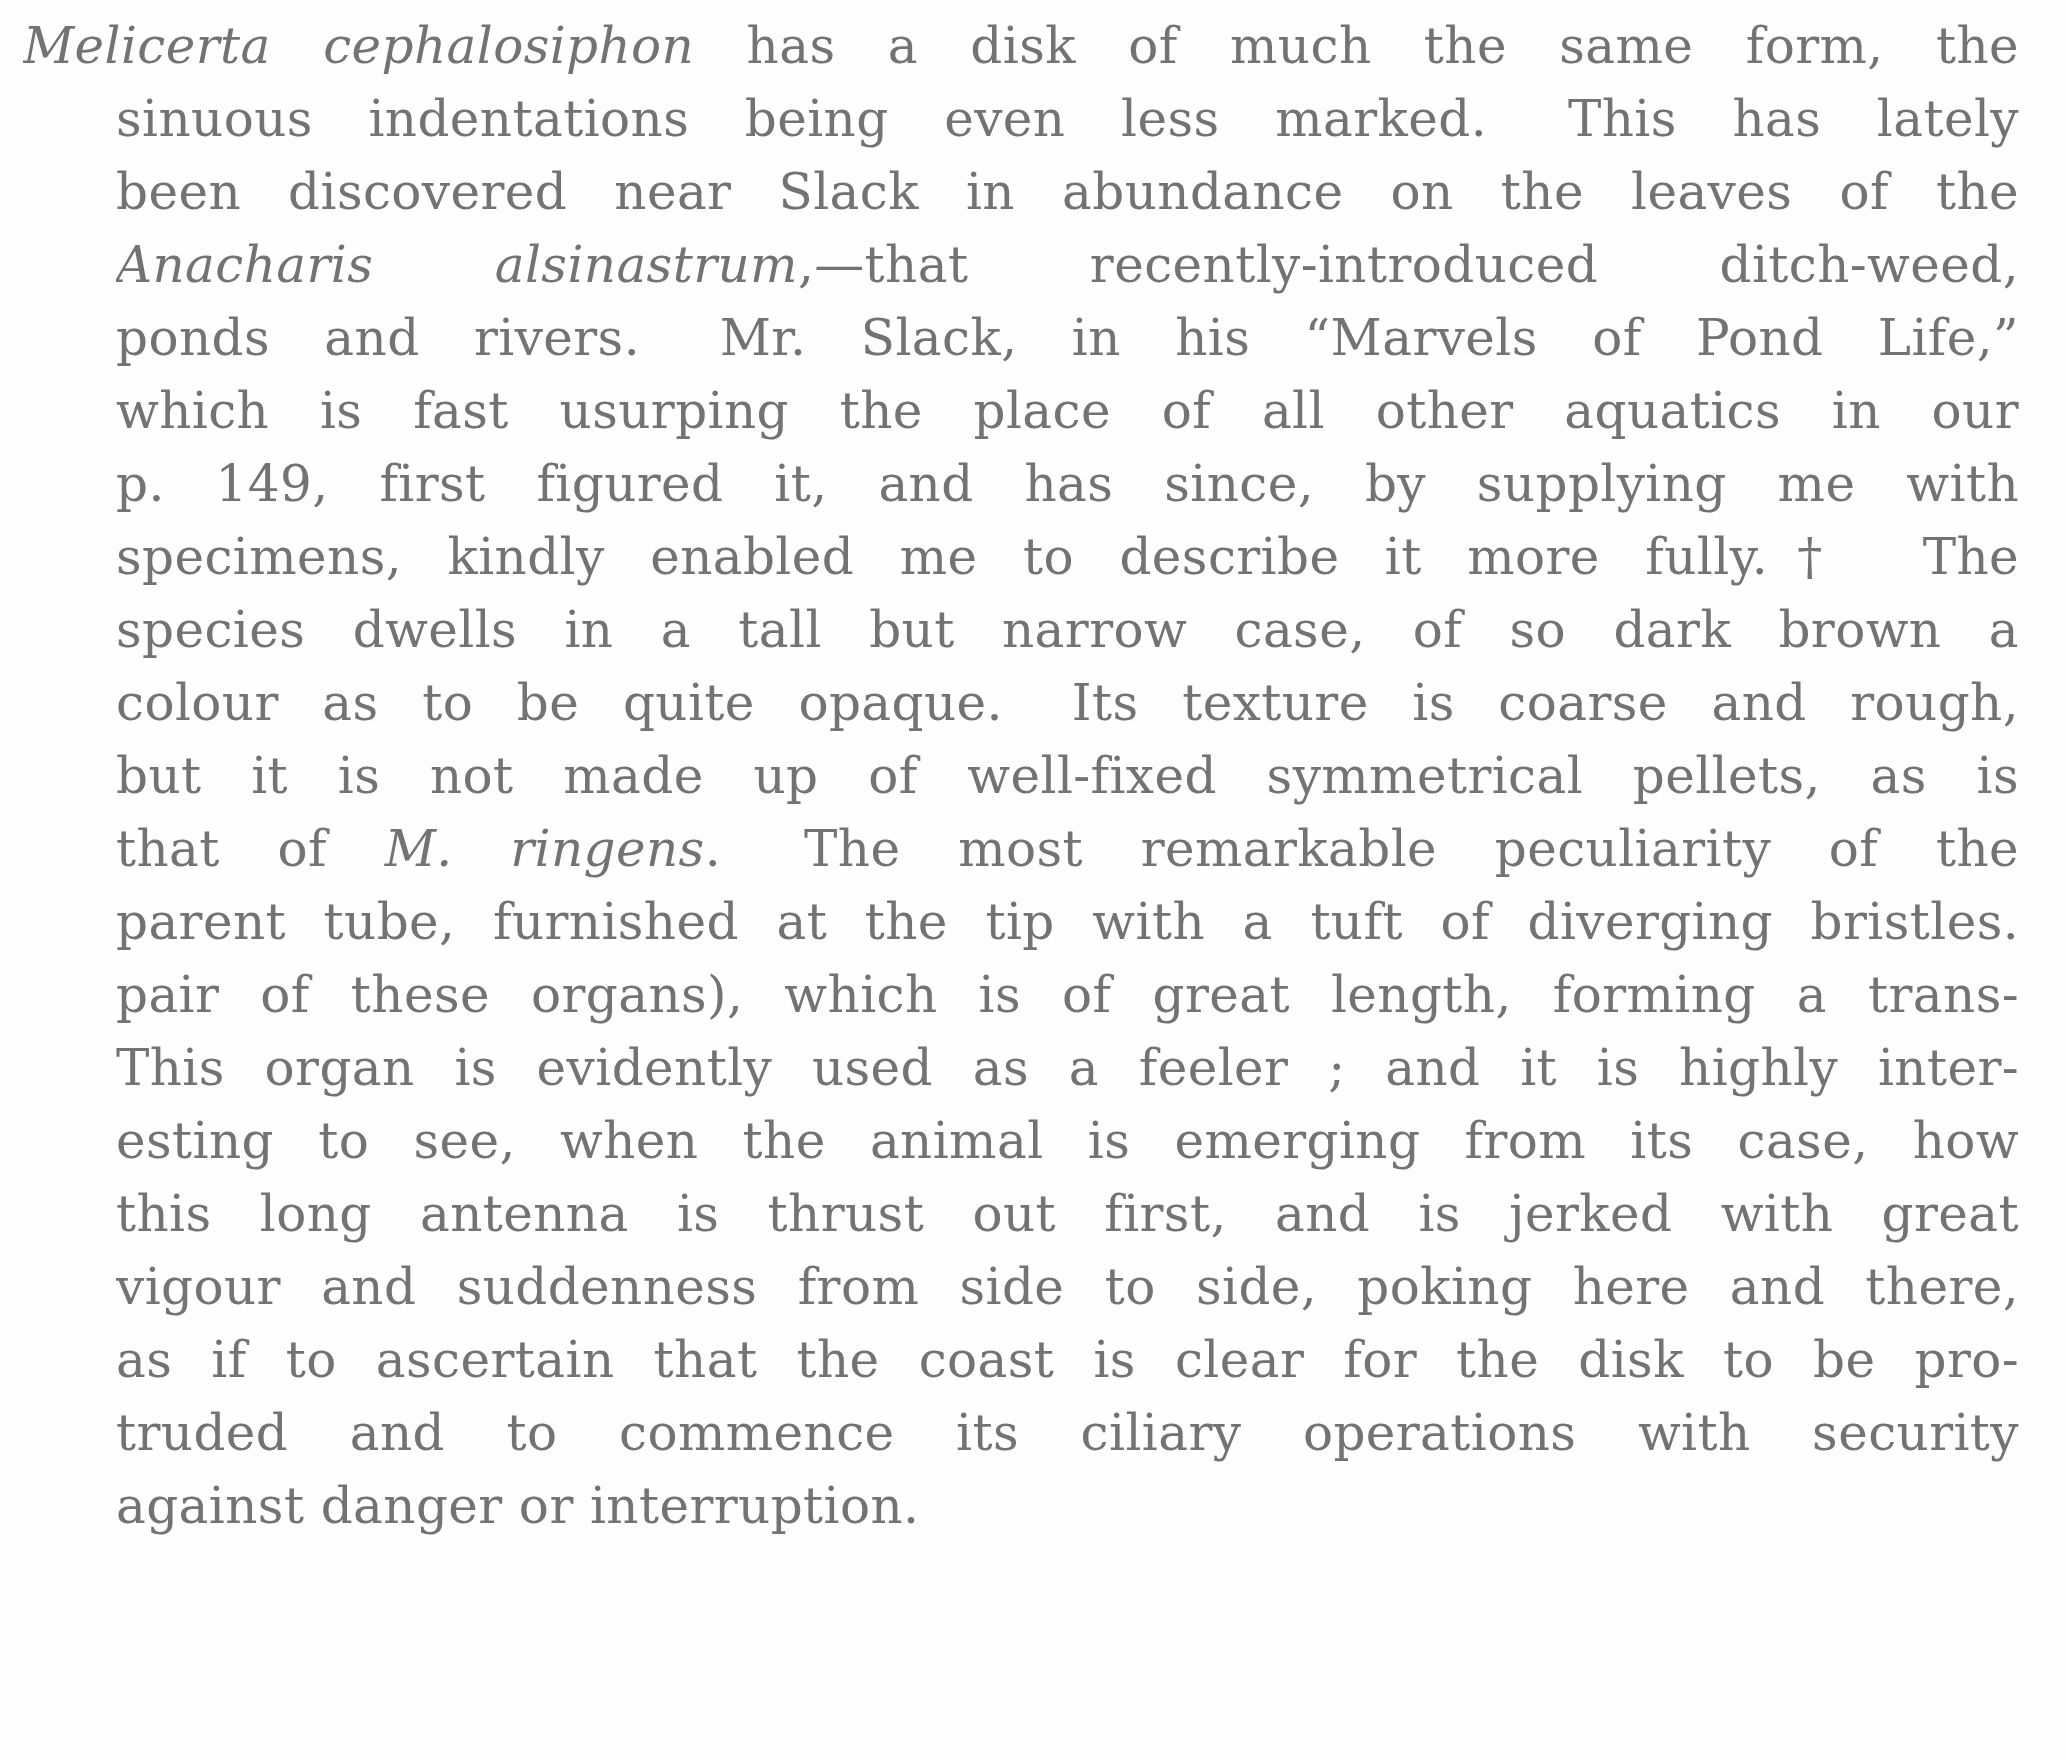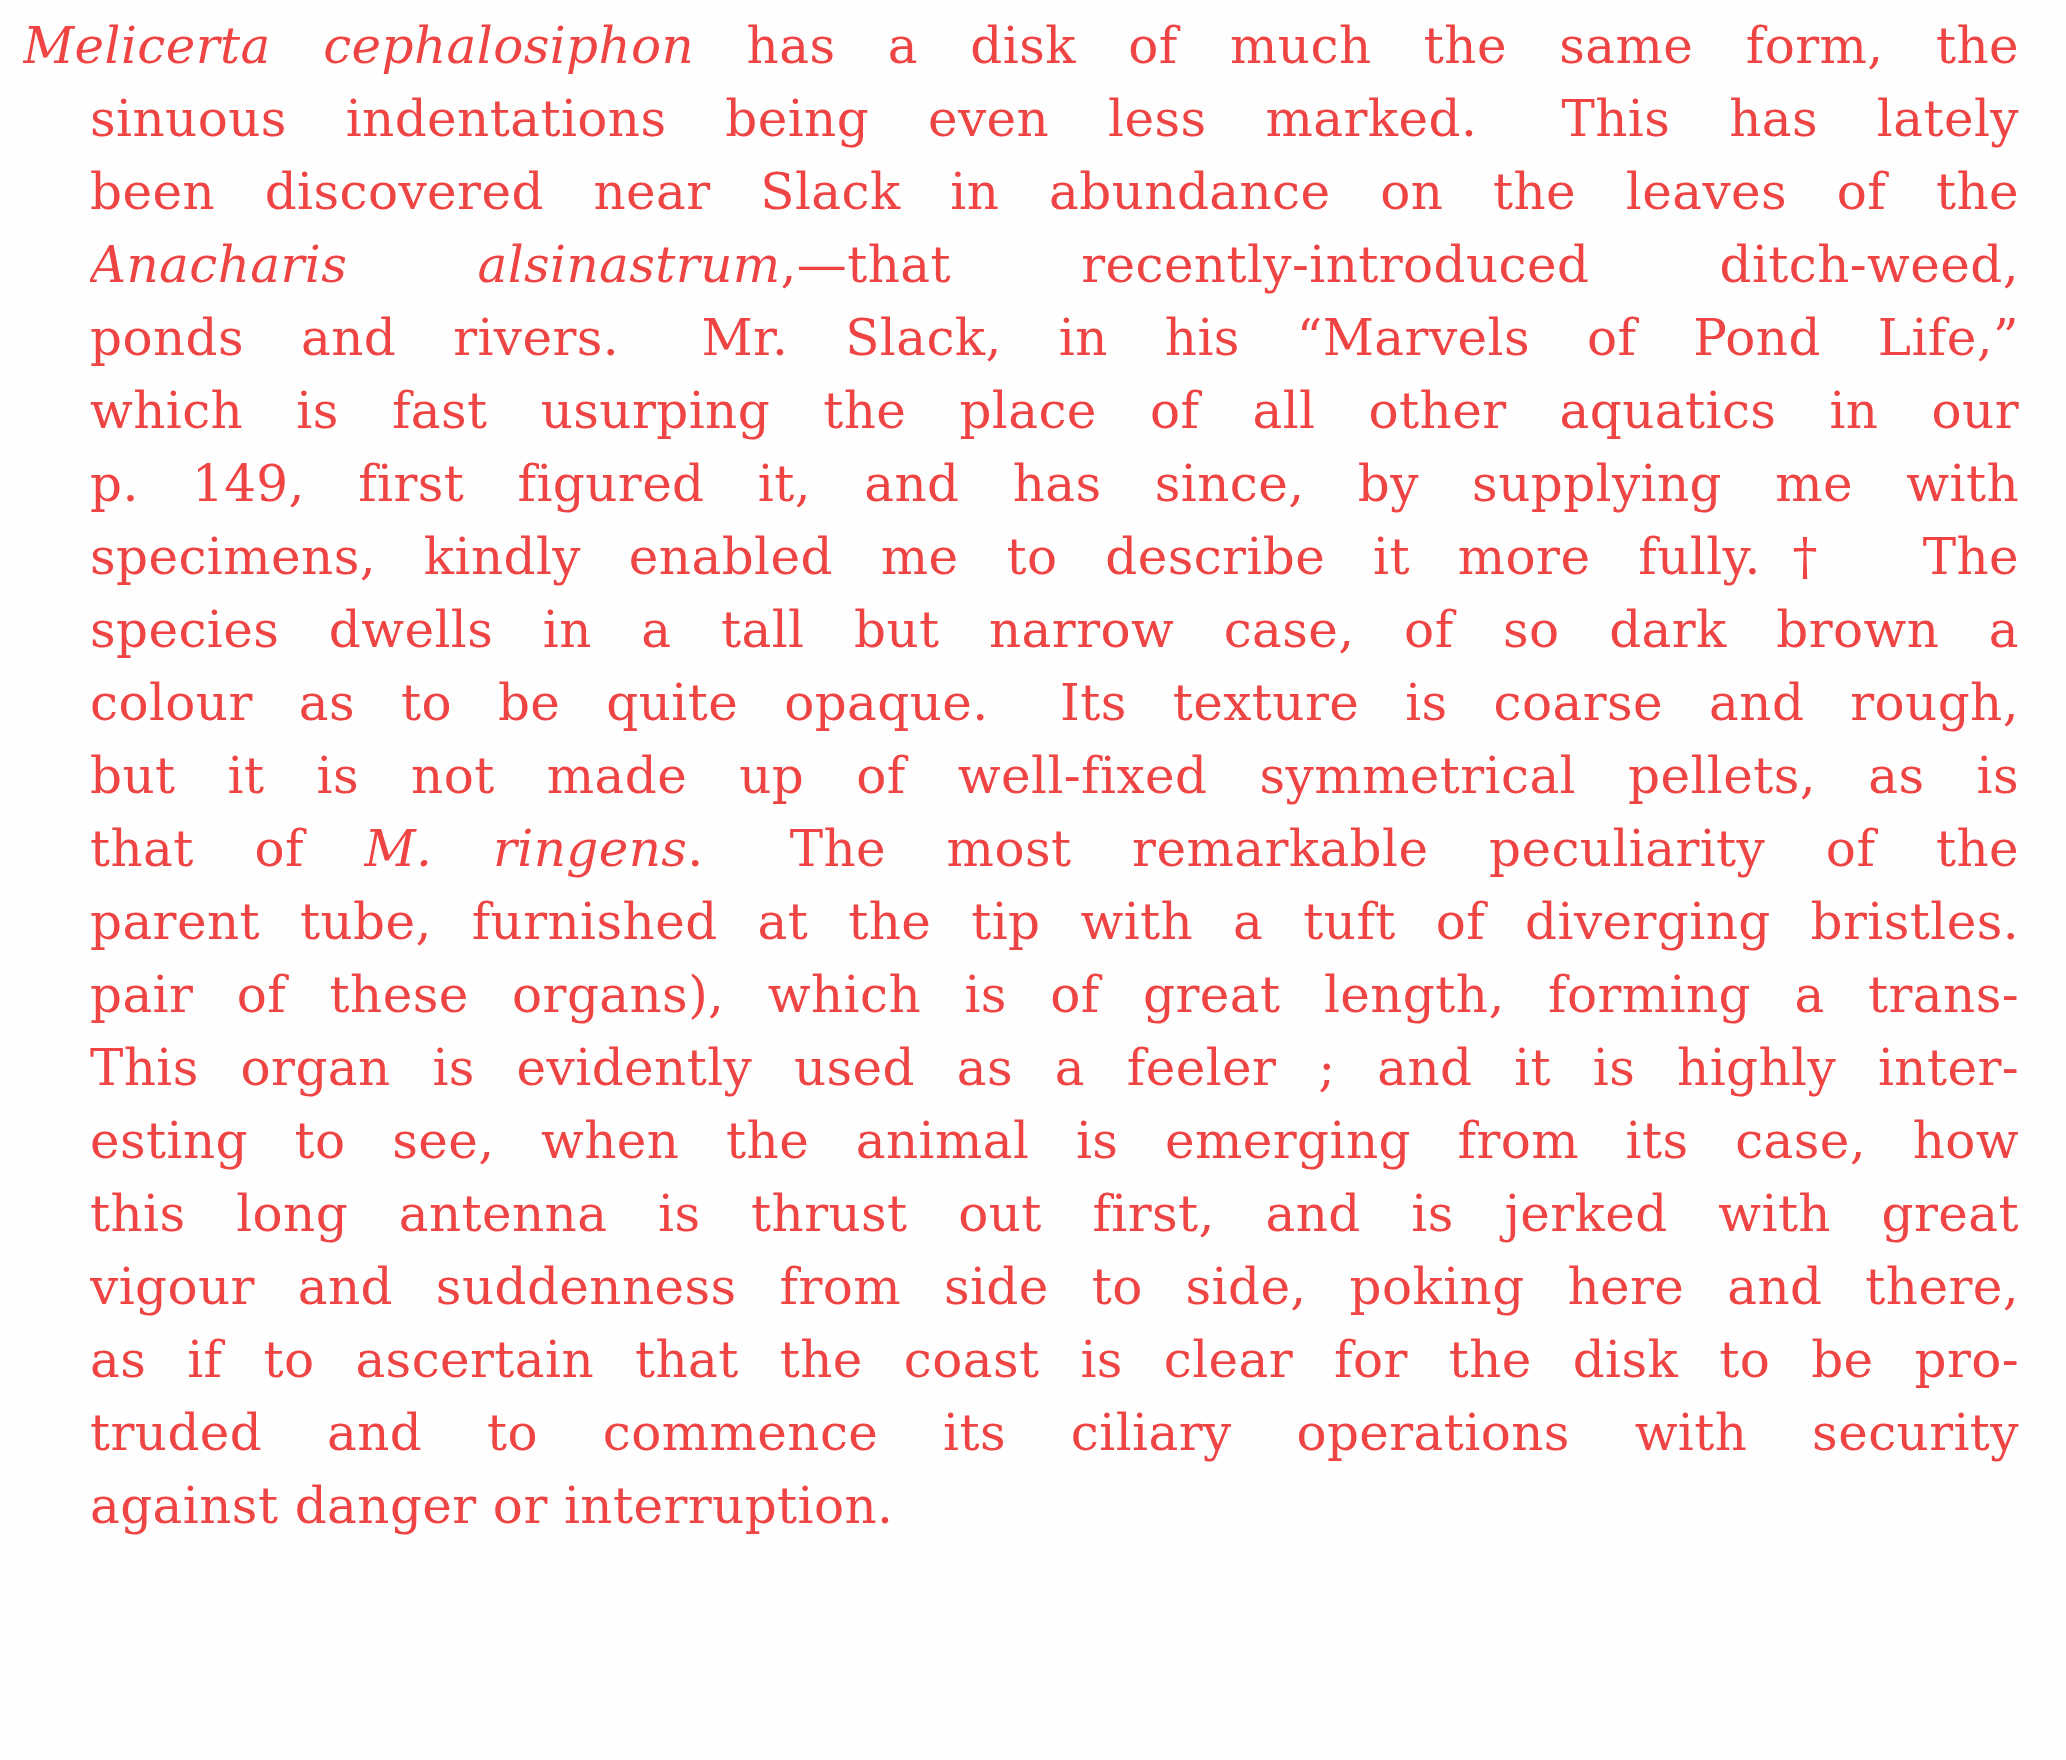--- a/index.html
+++ b/index.html
@@ -14,29 +14,29 @@
     background: #fefefe;
     overflow: hidden;
   }
   .paragraph {
     position: absolute;
     left: 23px;
     top: 10px;
     width: 1996px;
     font-family: "DejaVu Serif", "Liberation Serif", serif;
     font-size: 50px;
-    color: #ef4444;
+    color: #737373;
     letter-spacing: 0.4px;
   }
   .line {
     height: 73px;
     line-height: 73px;
     text-align: justify;
     text-align-last: justify;
-    margin-left: 67px;
+    margin-left: 93px;
     overflow: hidden;
   }
   .line.first {
     margin-left: 0;
   }
   .line.last {
     text-align-last: left;
   }
   .it {
     font-style: italic;

